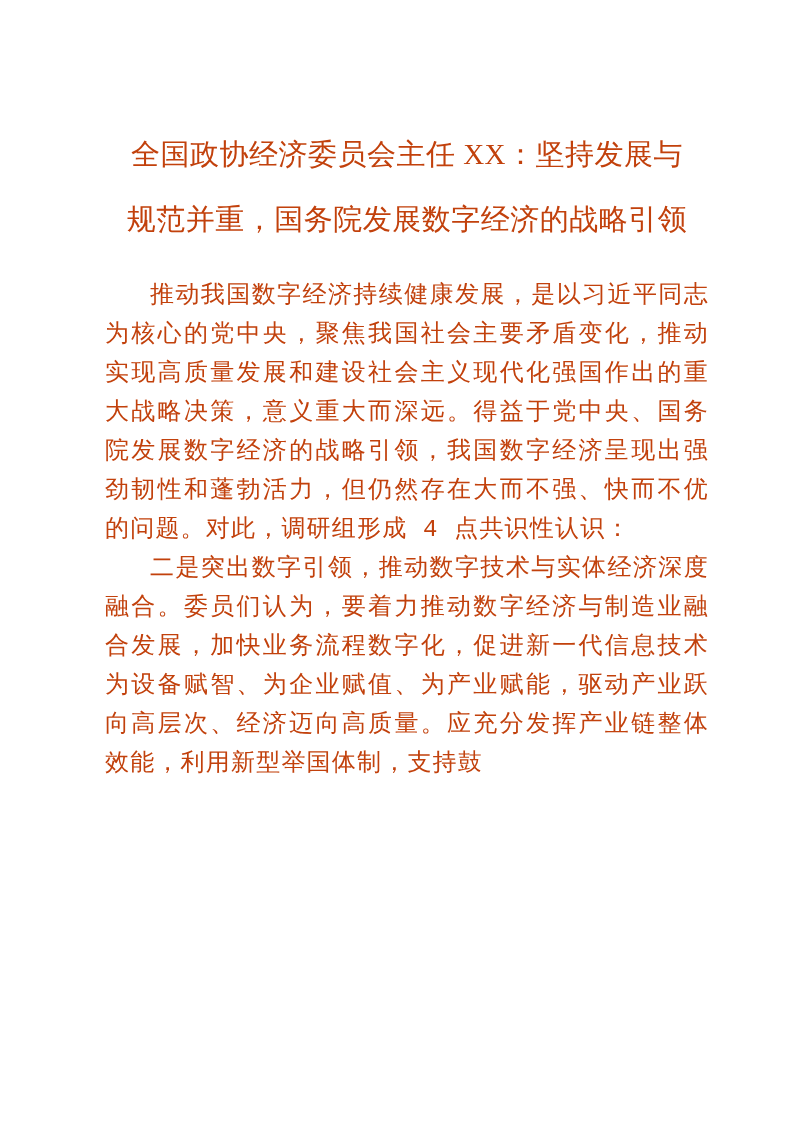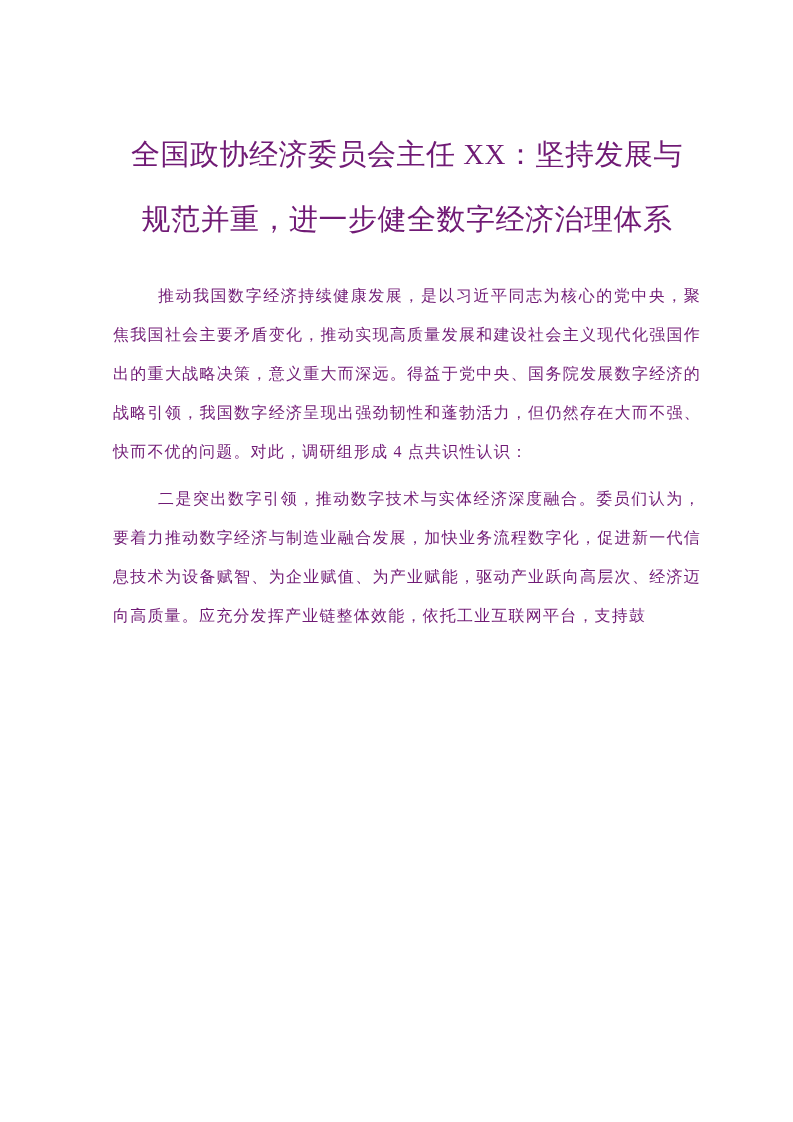--- a/index.html
+++ b/index.html
@@ -7,21 +7,21 @@
     padding: 0;
     background: #ffffff;
   }
   .page {
     position: relative;
     width: 793px;
     height: 1122px;
     background: #ffffff;
     overflow: hidden;
     font-family: "Liberation Serif", "DejaVu Serif", serif;
-    color: #701a75;
+    color: #c2410c;
   }
   .content {
     position: absolute;
     left: 105px;
     top: 122px;
     width: 604px;
   }
   .doc-title {
     margin: 0;
     padding: 0;
@@ -32,37 +32,38 @@
     letter-spacing: 0.5px;
   }
   .title-line {
     display: block;
     white-space: nowrap;
   }
   .doc-body {
     margin-top: 24px;
   }
   .para {
-    margin: 8px;
+    margin: 0;
     padding: 0;
-    font-size: 16px;
+    font-size: 24px;
     line-height: 39px;
     letter-spacing: 1.2px;
     text-align: justify;
     text-indent: 45px;
     word-break: break-all;
+    font-family: Liberation Mono, monospace;
   }
 </style>
 </head>
 <body>
 
 <div class="page">
   <div class="content">
     <h1 class="doc-title">
       <span class="title-line">全国政协经济委员会主任 XX：坚持发展与</span>
-      <span class="title-line">规范并重，进一步健全数字经济治理体系</span>
+      <span class="title-line">规范并重，国务院发展数字经济的战略引领</span>
     </h1>
     <div class="doc-body">
       <p class="para">推动我国数字经济持续健康发展，是以习近平同志为核心的党中央，聚焦我国社会主要矛盾变化，推动实现高质量发展和建设社会主义现代化强国作出的重大战略决策，意义重大而深远。得益于党中央、国务院发展数字经济的战略引领，我国数字经济呈现出强劲韧性和蓬勃活力，但仍然存在大而不强、快而不优的问题。对此，调研组形成 4 点共识性认识：</p>
-      <p class="para">二是突出数字引领，推动数字技术与实体经济深度融合。委员们认为，要着力推动数字经济与制造业融合发展，加快业务流程数字化，促进新一代信息技术为设备赋智、为企业赋值、为产业赋能，驱动产业跃向高层次、经济迈向高质量。应充分发挥产业链整体效能，依托工业互联网平台，支持鼓</p>
+      <p class="para">二是突出数字引领，推动数字技术与实体经济深度融合。委员们认为，要着力推动数字经济与制造业融合发展，加快业务流程数字化，促进新一代信息技术为设备赋智、为企业赋值、为产业赋能，驱动产业跃向高层次、经济迈向高质量。应充分发挥产业链整体效能，利用新型举国体制，支持鼓</p>
     </div>
   </div>
 </div>
 
 </body></html>

